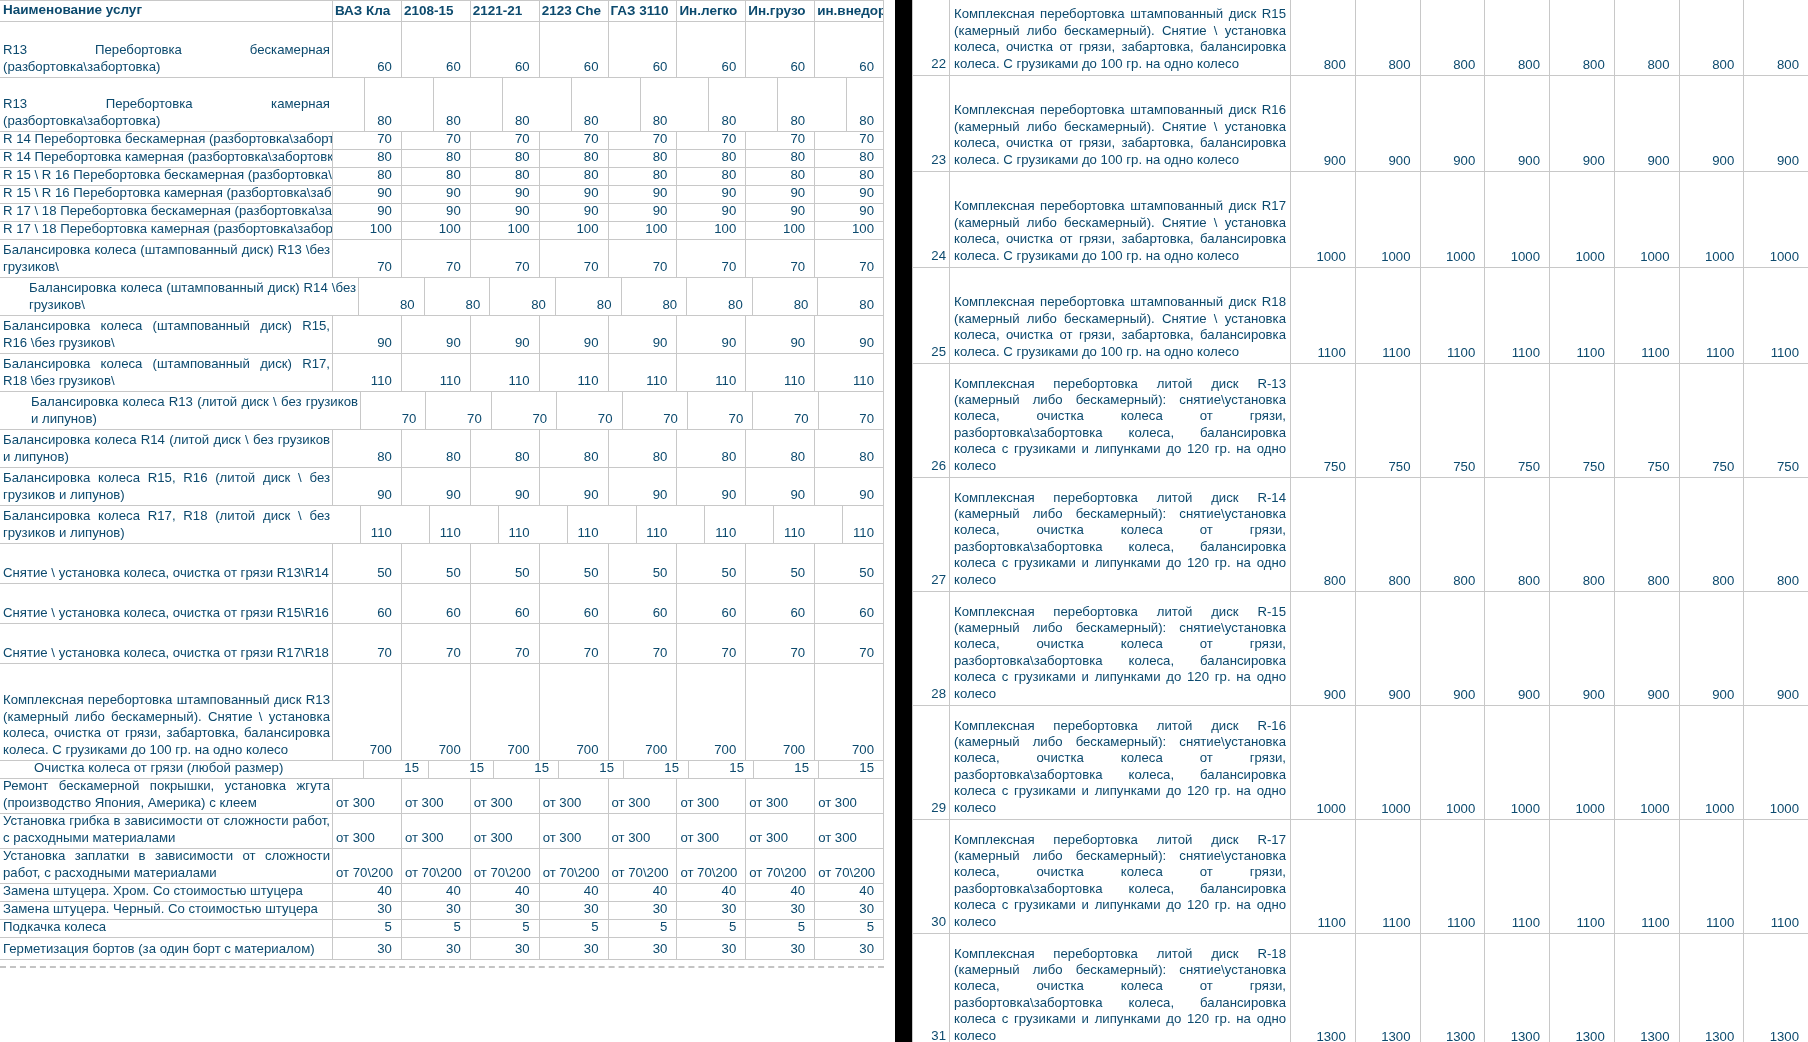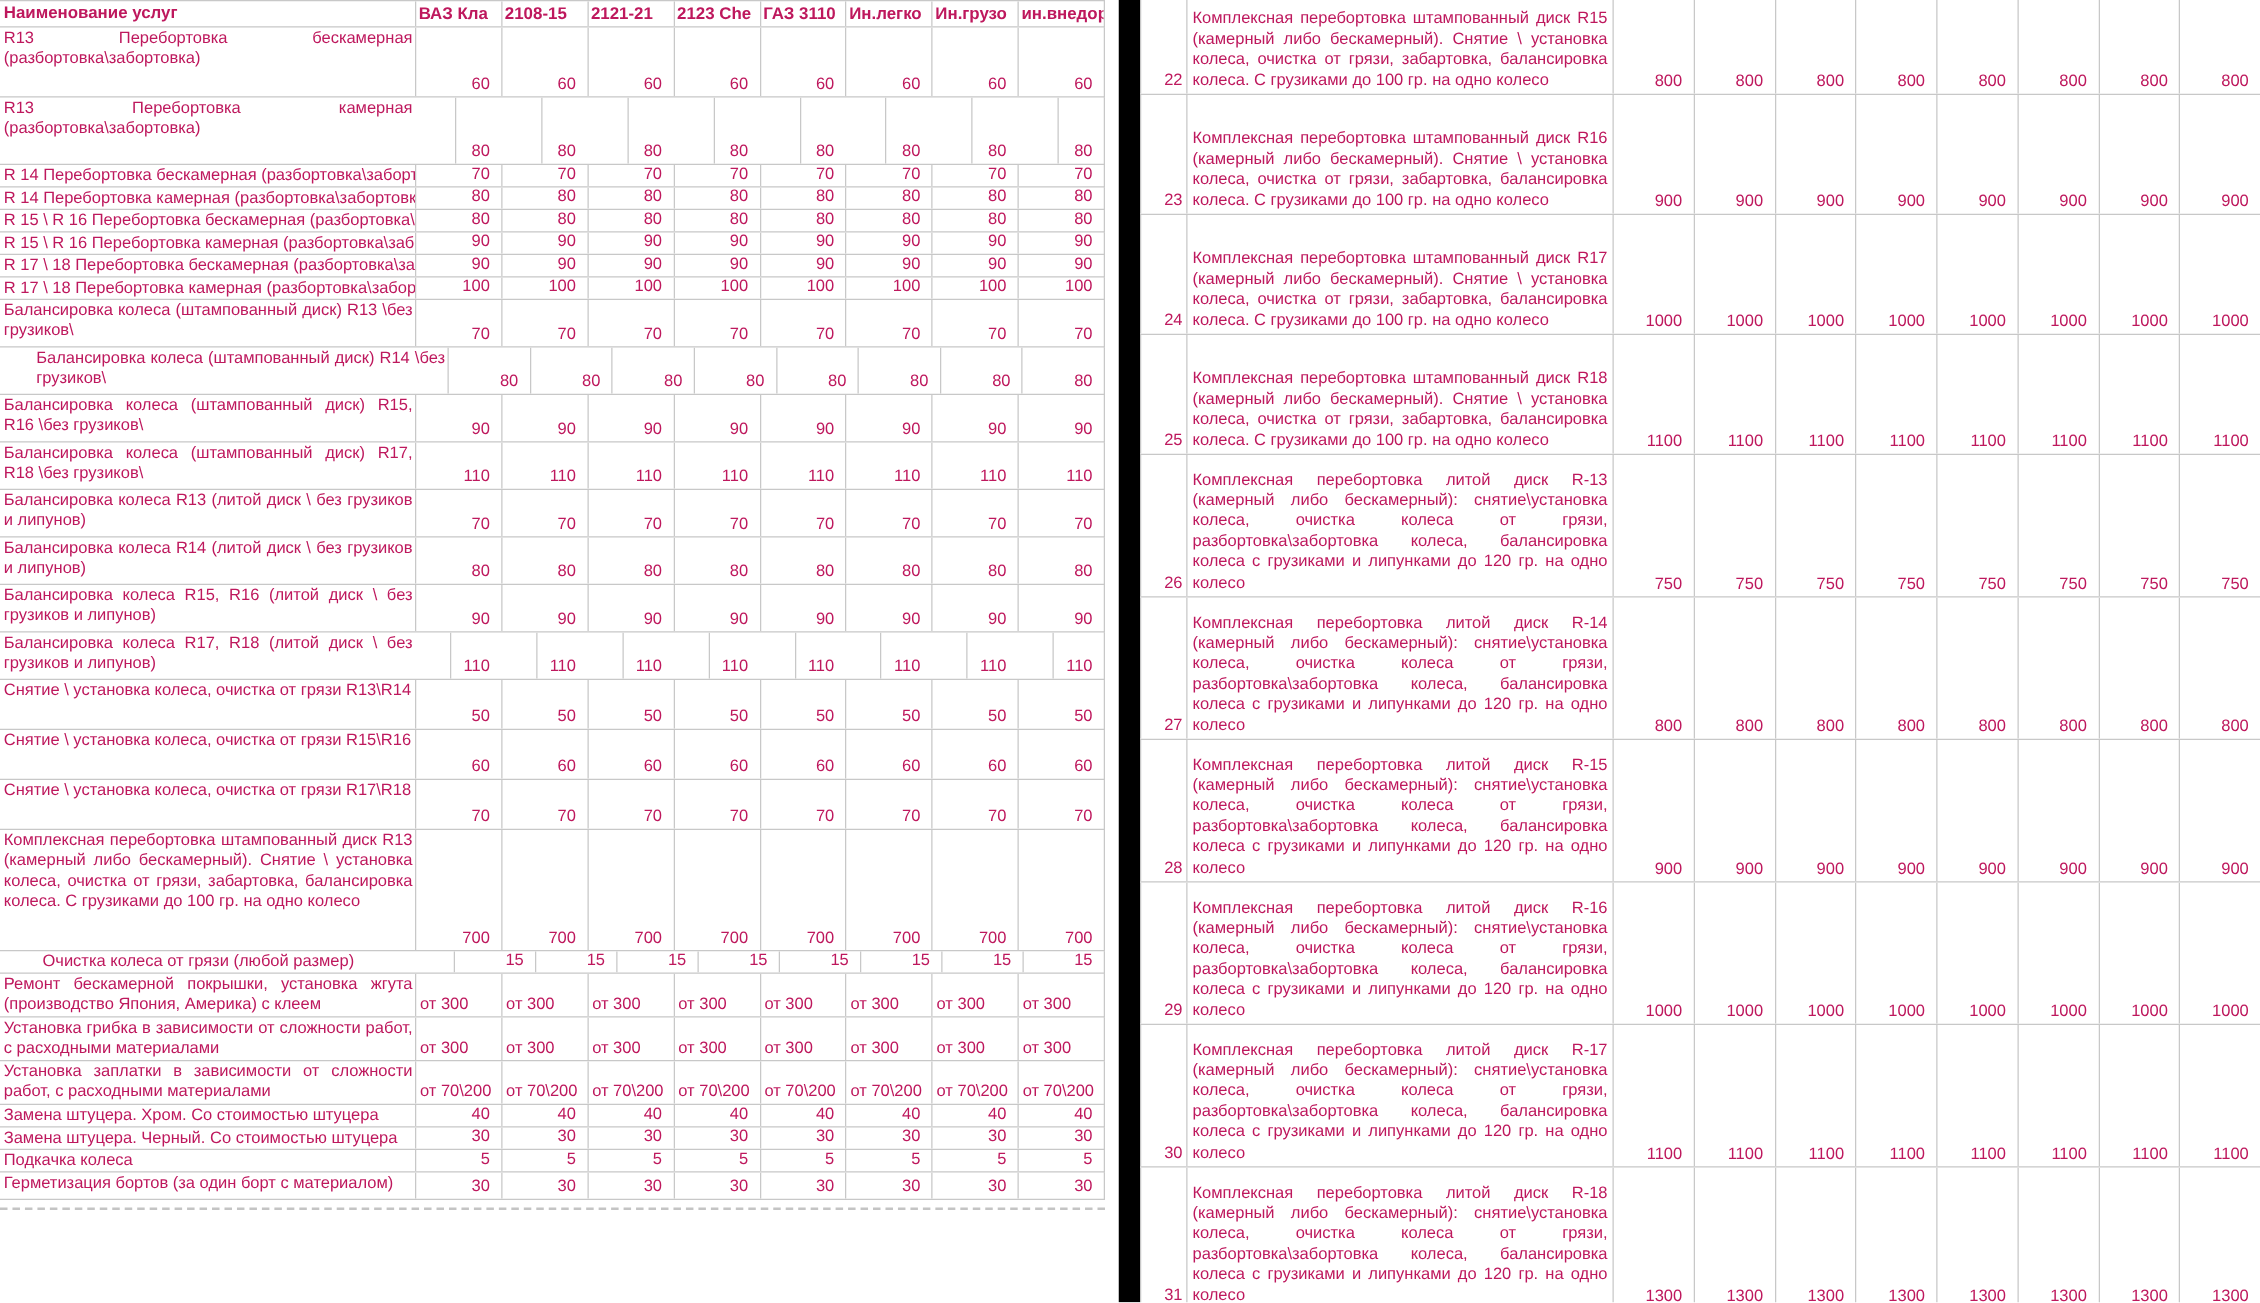--- a/index.html
+++ b/index.html
@@ -1,39 +1,39 @@
 <!DOCTYPE html>
 <html><head>
 <meta charset="utf-8">
 <style>
   html,body{margin:0;padding:0;background:#fff;}
   .screen{
     position:relative;width:1808px;height:1042px;overflow:hidden;
-    background:#ffffff;color:#be185d;
+    background:#ffffff;color:#0c4a6e;
     font-family:"Liberation Sans","DejaVu Sans",sans-serif;
     font-size:13.2px;line-height:16.4px;
   }
   
   .page-left{position:absolute;left:0;top:0;width:884px;height:1042px;}
   .lt-row{
     display:grid;grid-template-columns:332px repeat(8,1fr);
     border-bottom:1px solid #c8c8c8;box-sizing:border-box;
     border-right:1px solid #c8c8c8;overflow:hidden;
   }
   .lt-header{
     height:22px;border-top:1px solid #c8c8c8;
     font-weight:bold;font-size:13.5px;
   }
   .lt-header .lt-name{justify-content:center;}
   .hcell{
     border-left:1px solid #c8c8c8;display:flex;align-items:center;
     padding:0 0 0 2px;white-space:nowrap;overflow:hidden;box-sizing:border-box;
   }
   .lt-name{
-    display:flex;flex-direction:column;
+    display:flex;flex-direction:column;justify-content:flex-end;
     padding:0 2px 2px 3px;overflow:hidden;box-sizing:border-box;
   }
   .lt-name span{text-align:justify;}
   .lt-row.nowrap .lt-name span{white-space:nowrap;text-align:left;}
   .cell{
     border-left:1px solid #c8c8c8;display:flex;align-items:flex-end;
     justify-content:flex-end;padding:0 9px 2px 2px;overflow:hidden;
     box-sizing:border-box;
   }
   .cell.left{justify-content:flex-start;padding:0 2px 2px 3px;white-space:nowrap;}
@@ -234,21 +234,21 @@
           </div>
           <div class="cell">110</div>
           <div class="cell">110</div>
           <div class="cell">110</div>
           <div class="cell">110</div>
           <div class="cell">110</div>
           <div class="cell">110</div>
           <div class="cell">110</div>
           <div class="cell">110</div>
         </div>
-        <div class="lt-row" style="height: 38px;">
+        <div class="lt-row" style="height: 38px; padding-left: 28px;">
           <div class="lt-name">
             <span>Балансировка колеса R13 (литой диск \ без грузиков и липунов)</span>
           </div>
           <div class="cell">70</div>
           <div class="cell">70</div>
           <div class="cell">70</div>
           <div class="cell">70</div>
           <div class="cell">70</div>
           <div class="cell">70</div>
           <div class="cell">70</div>

